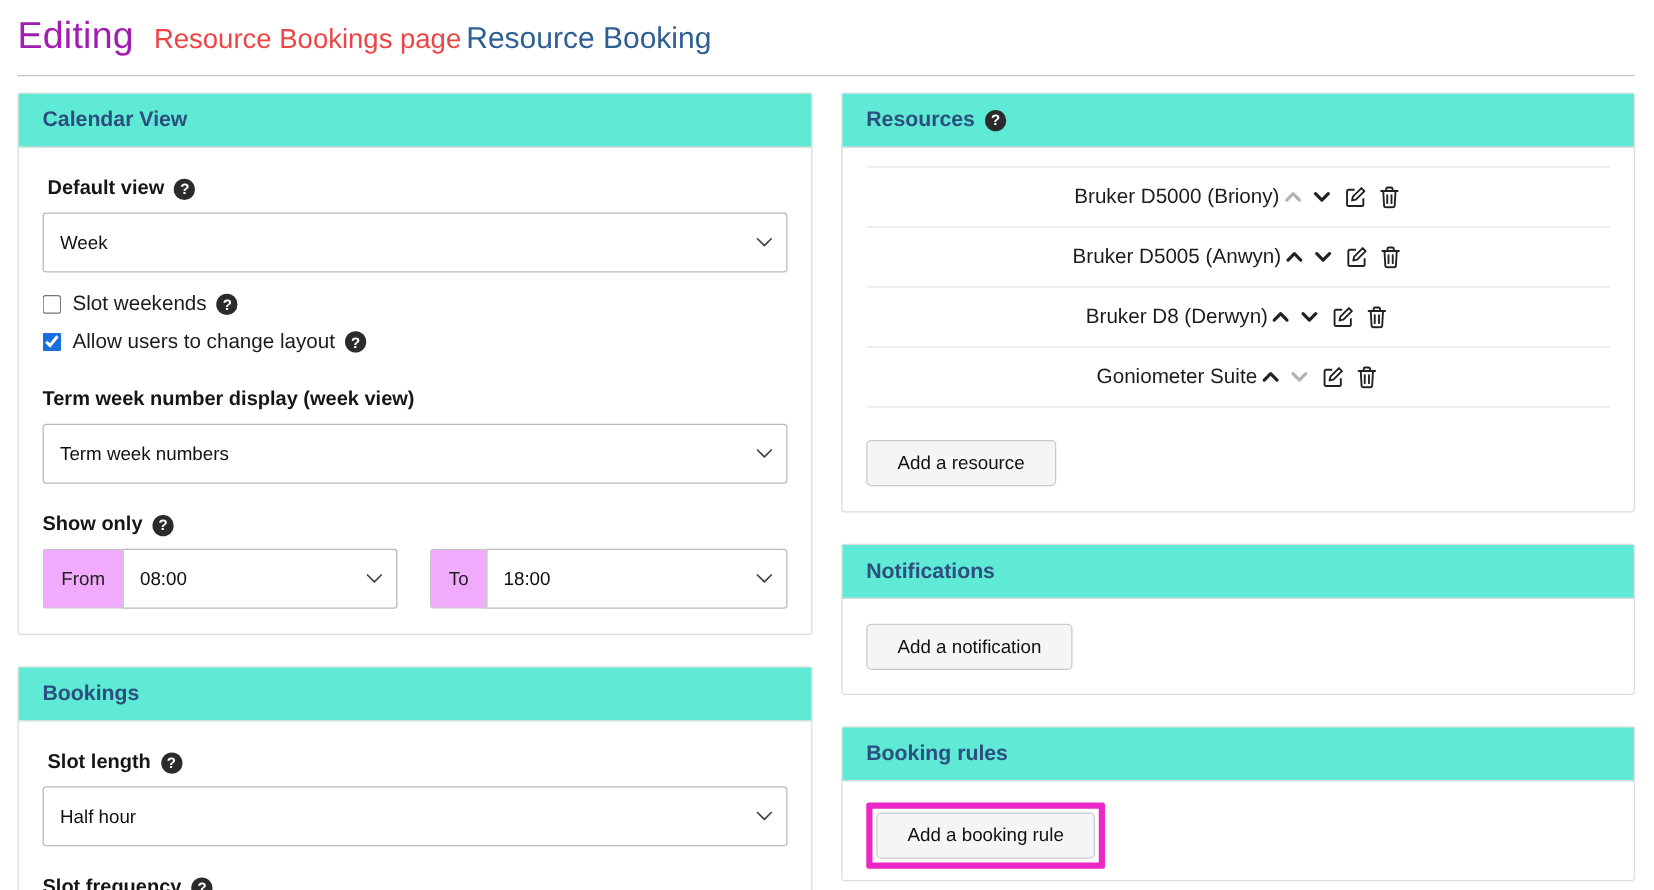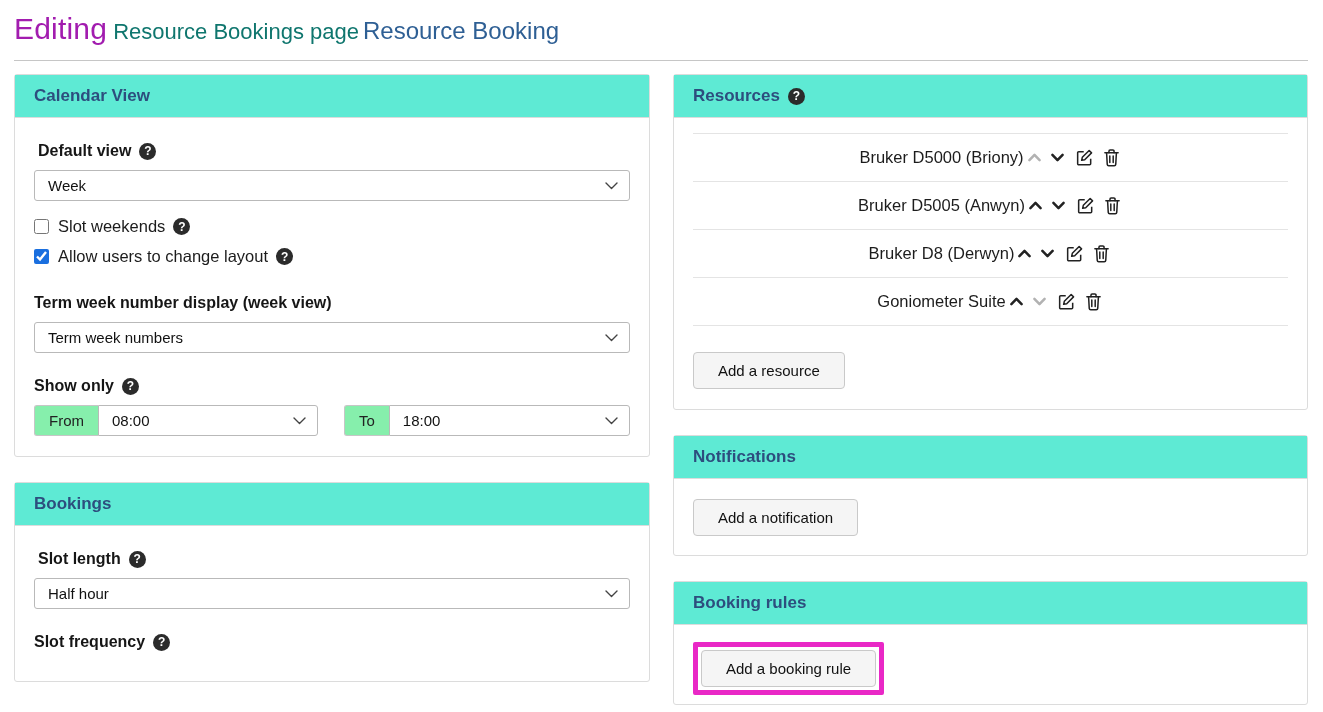--- a/index.html
+++ b/index.html
@@ -4,21 +4,21 @@
 <style>
   * { box-sizing: border-box; margin: 0; padding: 0; }
   html,body { width:1323px; height:712px; overflow:hidden; background:#fff; }
   body { font-family:"Liberation Sans","DejaVu Sans",sans-serif; color:#1a1a1a; }
 
   .page { padding:10px 15px 0 14px; }
 
   
   .page-header { border-bottom:1px solid #c6c6c6; padding:2px 0 14px 0; margin-bottom:13px; }
   .page-title { display:inline; font-size:30px; font-weight:normal; color:#a21caf; letter-spacing:.2px; }
-  .page-sub-light { font-size:22px; color:#0f766e; margin-left:6px; }
+  .page-sub-light { font-size:22px; color:#ef4444; margin-left:16px; }
   .page-sub-dark { font-size:24px; color:#2e5f94; margin-left:4px; }
 
   .columns { display:flex; gap:23px; }
   .col-left { width:636px; flex:none; }
   .col-right { width:635px; flex:none; }
 
   
   .panel { border:1px solid #dcdcdc; border-radius:3px; background:#fff; margin-bottom:25px; }
   .panel-header { background:#5eead4; border-bottom:1px solid #dcdcdc; padding:11px 19px;
                   color:#2d4e7e; font-weight:bold; font-size:17px; display:flex; align-items:center; gap:8px; }
@@ -28,39 +28,39 @@
   .field-label { display:flex; align-items:center; gap:8px; font-weight:bold; font-size:16px; color:#161616; }
   .m-top0 { margin:9px 0 10px 4px; }
   .m-top1 { margin:28px 0 10px 0; }
   .m-top2 { margin:24px 0 10px 0; }
   .help { width:17px; height:17px; border-radius:50%; background:#2b2b2b; color:#fff;
           font-size:12px; font-weight:bold; display:inline-flex; align-items:center;
           justify-content:center; flex:none; cursor:pointer; line-height:1; }
 
   
   .select-wrap { position:relative; }
-  select { width:100%; height:31px; appearance:none; -webkit-appearance:none;
+  select { width:100%; height:48px; appearance:none; -webkit-appearance:none;
            border:1px solid #b9b9b9; border-radius:3px; background:#fff;
            font:15px "Liberation Sans","DejaVu Sans",sans-serif; color:#111;
            padding:0 32px 0 13px; }
   .select-chevron { position:absolute; right:12px; top:50%; transform:translateY(-50%); pointer-events:none; display:flex; }
 
   
   .checkbox-group { margin-top:16px; }
   .checkbox-row { display:flex; align-items:flex-start; gap:9px; font-size:16.5px; color:#1c1c1c; }
   .checkbox-row + .checkbox-row { margin-top:11px; }
   .checkbox-row input { width:15px; height:15px; margin-top:2px; accent-color:#1a6fdf; flex:none; }
   .checkbox-row label { display:flex; align-items:center; gap:8px; }
 
   
   .show-only-row { display:flex; gap:26px; }
   .group-from { width:284px; flex:none; }
   .group-to { flex:1; }
   .input-group { display:flex; }
-  .ig-addon { background:#86efac; border:1px solid #c6c6c6; border-right:none;
+  .ig-addon { background:#f0abfc; border:1px solid #c6c6c6; border-right:none;
               border-radius:3px 0 0 3px; padding:0 14px; display:flex; align-items:center;
               font-size:15px; color:#222; }
   .input-group .select-wrap { flex:1; }
   .input-group select { border-radius:0 3px 3px 0; }
 
   
   .res-list { border-top:1px solid #e4e4e4; }
   .res-row { display:flex; align-items:center; justify-content:center;
              padding:13px 0; border-bottom:1px solid #e4e4e4; font-size:16.5px; color:#1c1c1c; }
   .row-actions { display:flex; align-items:center; gap:2px; }

